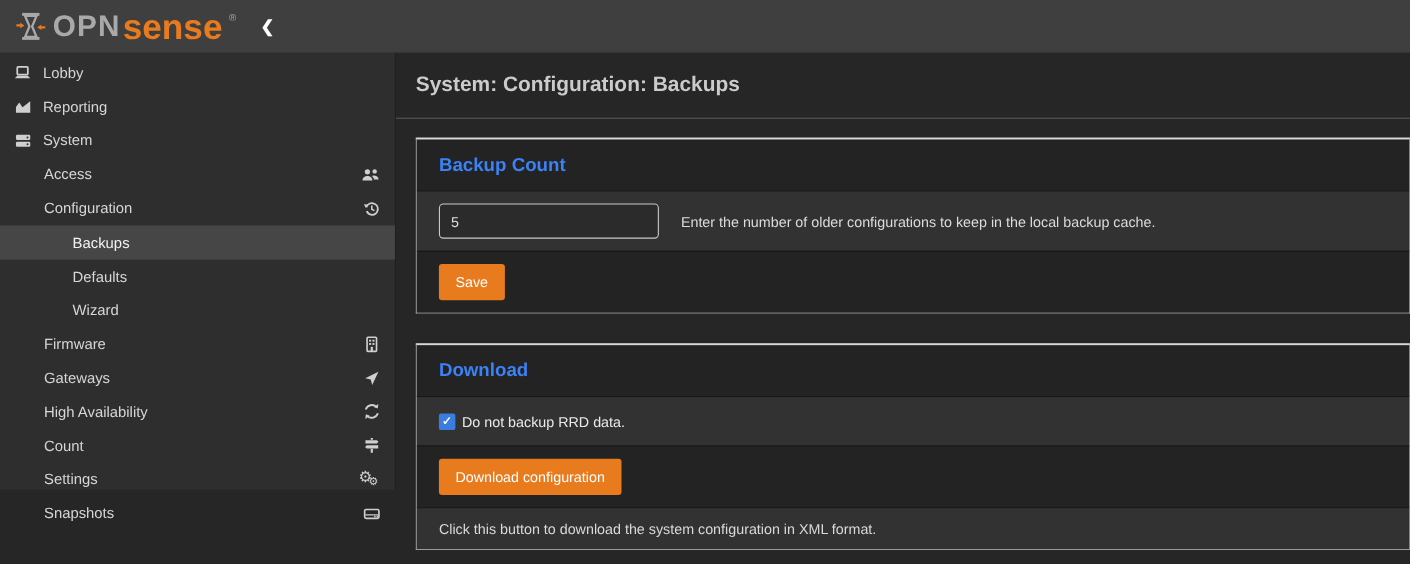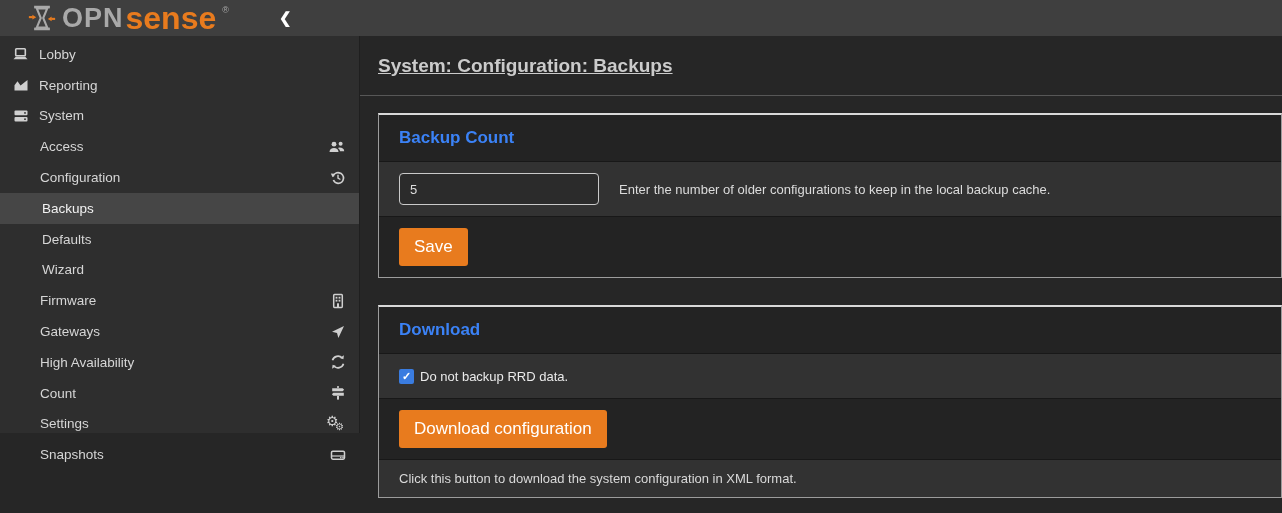--- a/index.html
+++ b/index.html
@@ -6,61 +6,61 @@
     --topbar:#3f3f3f; --sidebar:#2e2e2e; --active:#464646; --content:#262626;
     --rowdark:#232323; --rowlight:#323232; --divider:#181818;
     --panel-border:#9c9c9c; --panel-top:#d8d8d8;
     --text:#d9d9d9; --icon:#cfcfcf; --orange:#e87b1e; --blue:#3a7ce0;
   }
   *{box-sizing:border-box; margin:0; padding:0;}
   html,body{width:1282px; height:513px; overflow:hidden;}
   body{font-family:"Liberation Sans", sans-serif; background:var(--content); color:var(--text);}
 
   
-  .topbar{height:36px; background:var(--topbar); display:flex; align-items:center; padding-left:28px;gap:28px;}
+  .topbar{height:48px; background:var(--topbar); display:flex; align-items:center; padding-left:14px;}
   .brand{display:flex; align-items:center; gap:6px;}
   .brand-opn{font-size:27px; font-weight:bold; letter-spacing:1px; color:#a9a9a9; line-height:1;}
   .brand-sense{font-size:32px; font-weight:bold; color:var(--orange); margin-left:-4px; line-height:1;}
   .brand-reg{font-size:9px; color:#a9a9a9; vertical-align:top; position:relative; top:-8px;}
   .collapse{color:#ffffff; font-size:15px; font-weight:bold; margin-left:22px; cursor:pointer;}
 
   
   .wrap{display:flex; height:397px;}
   .sidebar{width:360px; background:var(--sidebar); flex:none; padding-top:3px; border-right:1px solid #1f1f1f;}
   .content{flex:1; background:var(--content); min-width:0;}
 
   
   .nav-item{height:30.8px; display:flex; align-items:center; font-size:13.5px; color:#d6d6d6; cursor:pointer;}
   .nav-item .licon{width:17px; margin-right:10px; display:flex; justify-content:center;}
   .nav-item .ricon{margin-left:auto; margin-right:13px; display:flex; align-items:center;}
   .lvl1{padding-left:12px;}
   .lvl2{padding-left:40px;}
-  .lvl3{padding-left:42px;}
+  .lvl3{padding-left:66px;}
   .nav-item.active{background:var(--active); color:#f2f2f2;}
   .cogs{color:var(--icon); line-height:1; position:relative; width:20px; height:18px; display:inline-block;}
   .cogs .g1{font-size:14px; position:absolute; left:0; top:-1px;}
   .cogs .g2{font-size:10px; position:absolute; left:9px; top:7px;}
 
   
   .title-bar{height:60px; display:flex; align-items:center; padding-left:18px; border-bottom:1px solid #575757;}
-  .page-title{font-size:19px; font-weight:bold; color:#cbcbcb;text-decoration:underline;}
+  .page-title{font-size:19px; font-weight:bold; color:#cbcbcb;}
 
   .panel{margin:17px 0 0 18px; border:1px solid var(--panel-border); border-top:2px solid var(--panel-top); background:var(--rowdark);}
   .panel + .panel{margin-top:27px;}
   .panel-header{background:var(--rowdark); padding:13px 20px; font-size:17px; font-weight:bold; color:#3b82f6;}
   .prow{border-top:1px solid var(--divider); padding:11px 20px; display:flex; align-items:center; font-size:13px;}
   .prow.light{background:var(--rowlight);}
   .prow.dark{background:var(--rowdark);}
   .col1{flex:0 0 220px;}
   .col2{flex:1; color:#dcdcdc;}
 
   input.txt{width:200px; height:32px; background:#2b2b2b; border:1px solid #c9c9c9; border-radius:4px;
             color:#dddddd; font-size:13px; padding:0 10px; font-family:"Liberation Sans", sans-serif;}
   .btn{display:inline-block; background:var(--orange); color:#ffffff; border:none; border-radius:3px;
-       font-size:17px; font-family:"Liberation Sans", sans-serif; padding:9px 15px; cursor:pointer;}
+       font-size:13px; font-family:"Liberation Sans", sans-serif; padding:9px 15px; cursor:pointer;}
 
   .cbline{display:flex; align-items:center; height:22px;}
   .cbx{width:15px; height:15px; border-radius:2px; margin-right:6px; flex:none; display:flex; align-items:center; justify-content:center; cursor:pointer;}
   .cbx.checked{background:var(--blue);}
   .cbx.checked .mark{color:#ffffff; font-size:11px; font-weight:bold; line-height:1;}
   .cbx.unchecked{background:#2b2b2b; border:2px solid #dcdcdc;}
   .cblabel{font-size:13px; color:#eaeaea;}
 
   svg.ic{display:block;}
 </style>

